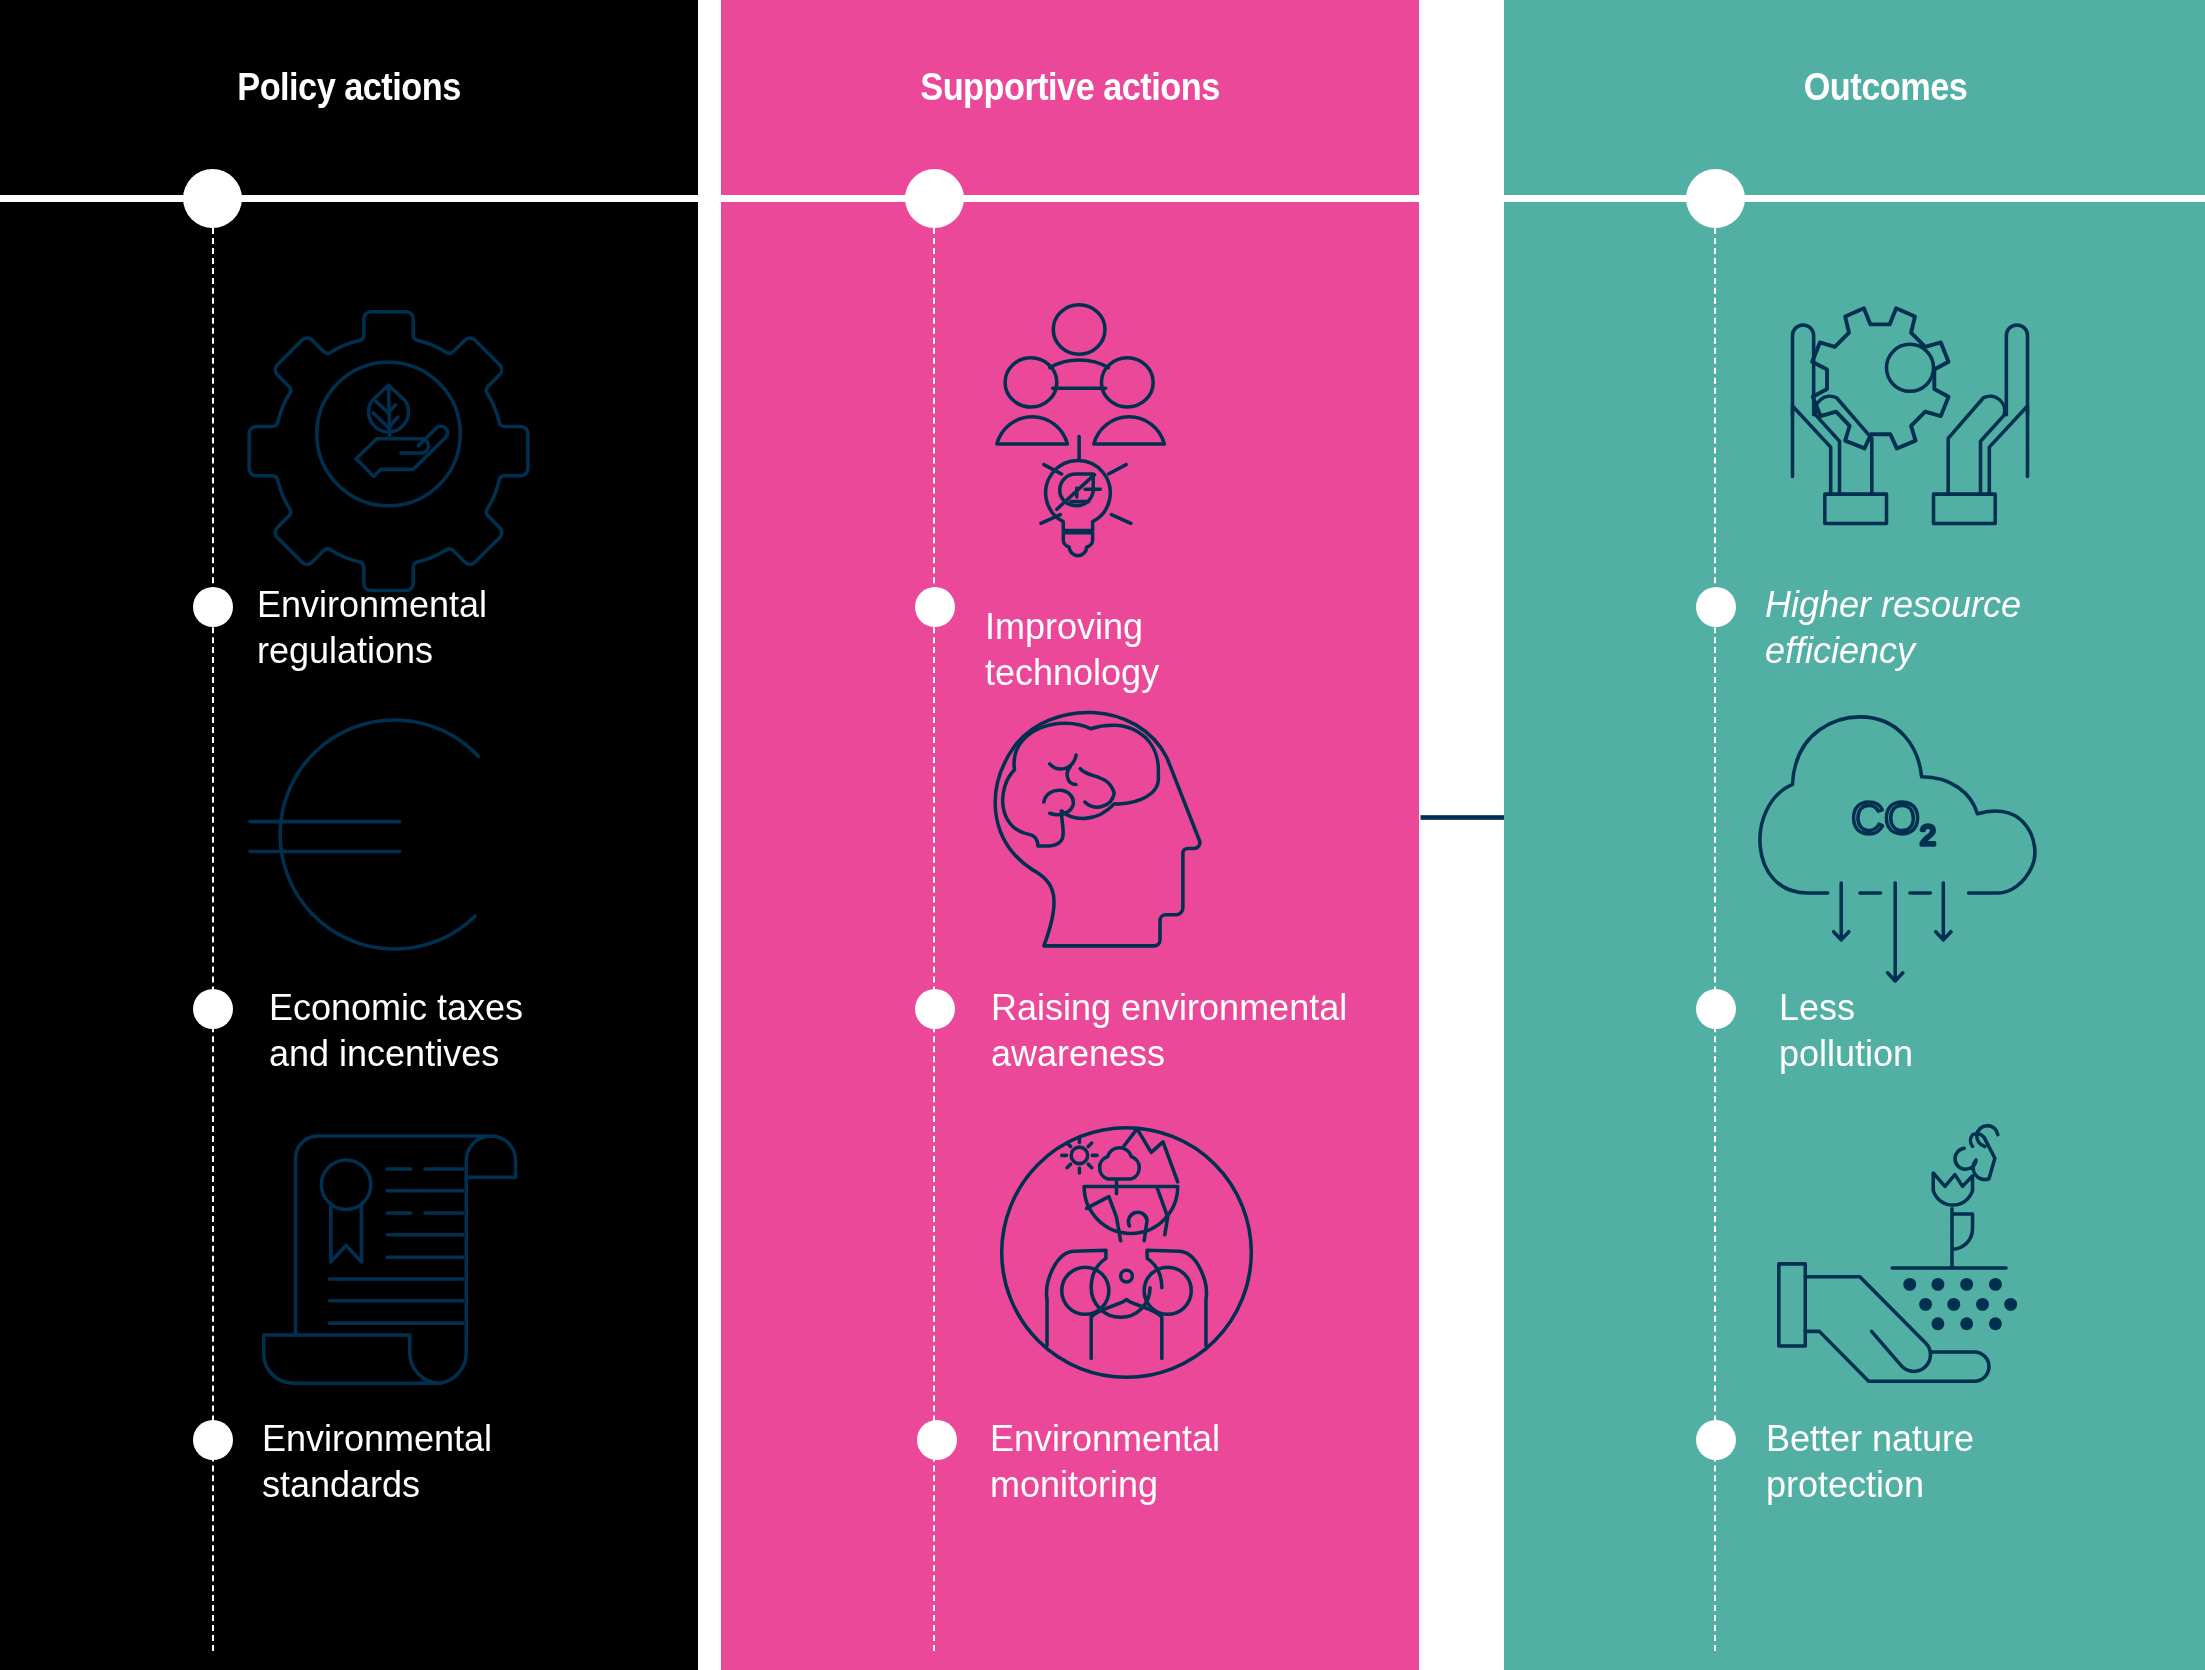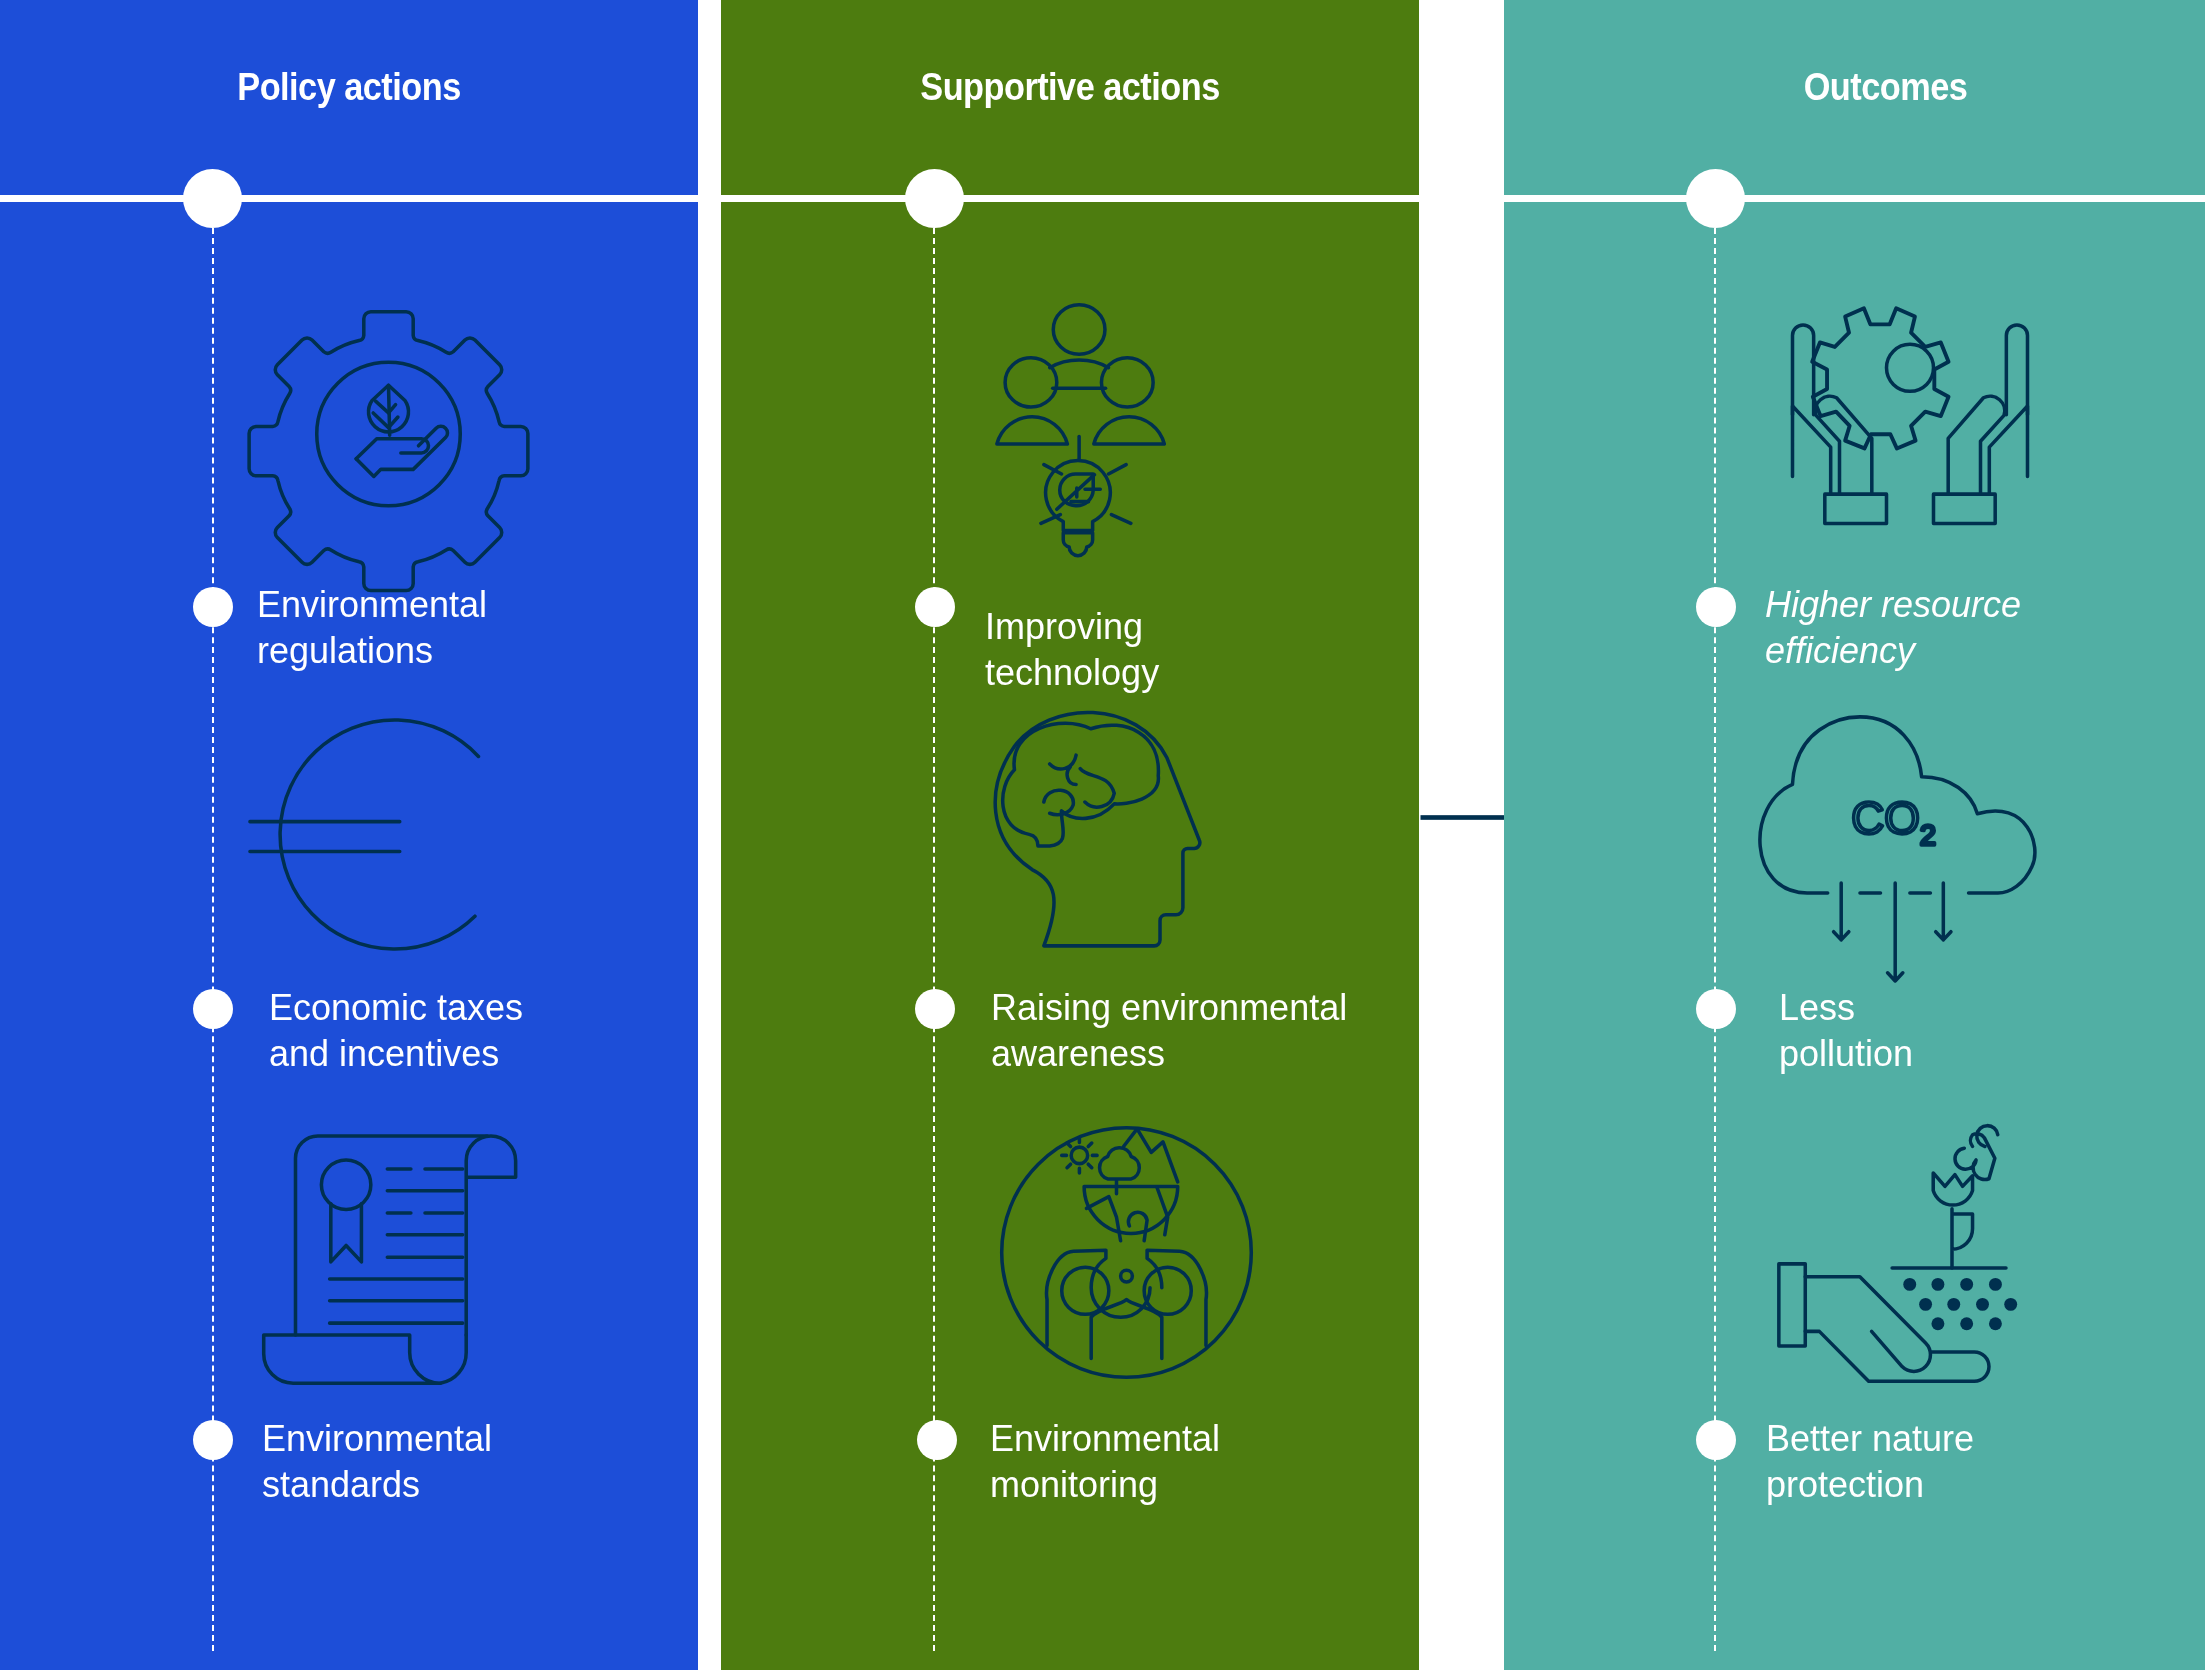--- a/index.html
+++ b/index.html
@@ -1,20 +1,20 @@
 <!DOCTYPE html>
 <html style="font-size:9.4px"><head>
 <meta charset="utf-8">
 <style>
   html, body { margin:0; padding:0; background:#ffffff; }
   body { width:2205px; height:1671px; position:relative; overflow:hidden;
          font-family:"Liberation Sans", sans-serif; }
   .col { position:absolute; top:0; height:1671px; }
-  .col-1 { left:0; width:698px; background:#1d4ed8; }
-  .col-2 { left:721px; width:698px; background:#4d7c0f; }
+  .col-1 { left:0; width:698px; background:#000000; }
+  .col-2 { left:721px; width:698px; background:#ec4899; }
   .col-3 { left:1504px; width:763px; background:#51afa4; }
   .col-title { position:absolute; top:65px; left:0; right:0; text-align:center;
                color:#ffffff; font-weight:bold; font-size:39px; letter-spacing:-0.6px;
                transform:scaleX(0.88); }
   .hline { position:absolute; top:195px; left:0; right:0; height:7px; background:#ffffff; }
   .top-dot { position:absolute; top:169px; width:59px; height:59px; border-radius:50%; background:#ffffff; }
   .vline { position:absolute; top:228px; bottom:20px; width:0;
            border-left:2.4px dashed #ffffff; }
   .item-dot { position:absolute; width:40px; height:40px; border-radius:50%; background:#ffffff; }
   .item-label { position:absolute; color:#ffffff; font-size:36px; line-height:46px; white-space:pre-line; }

